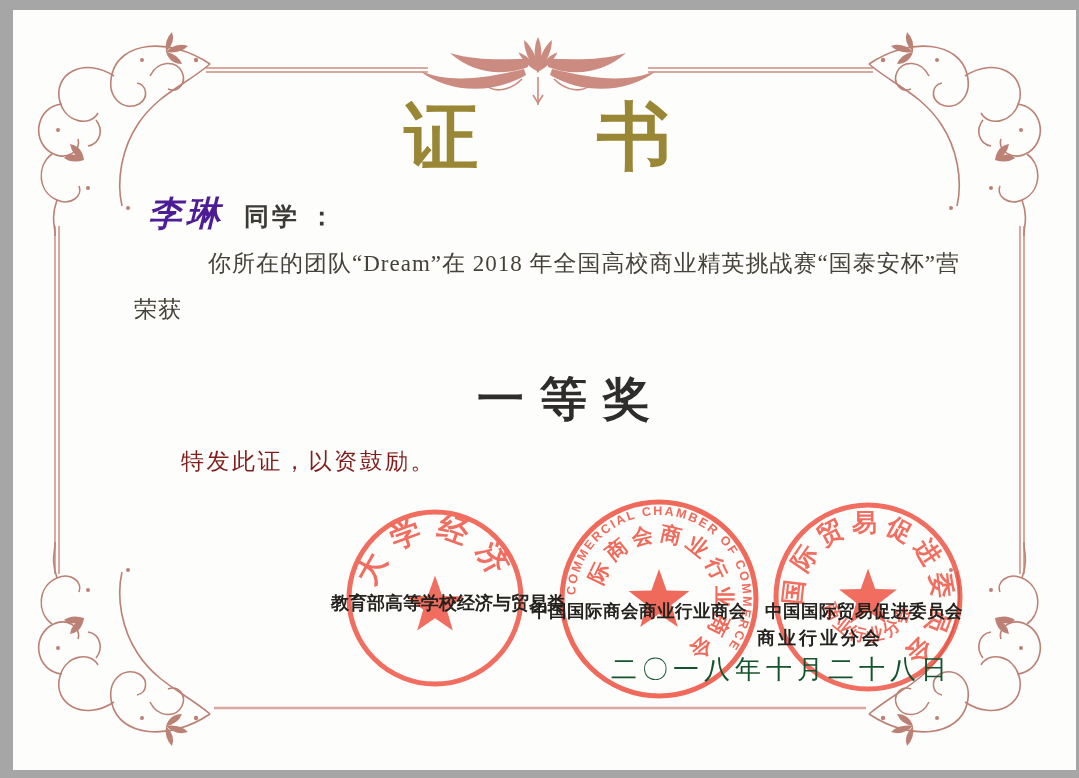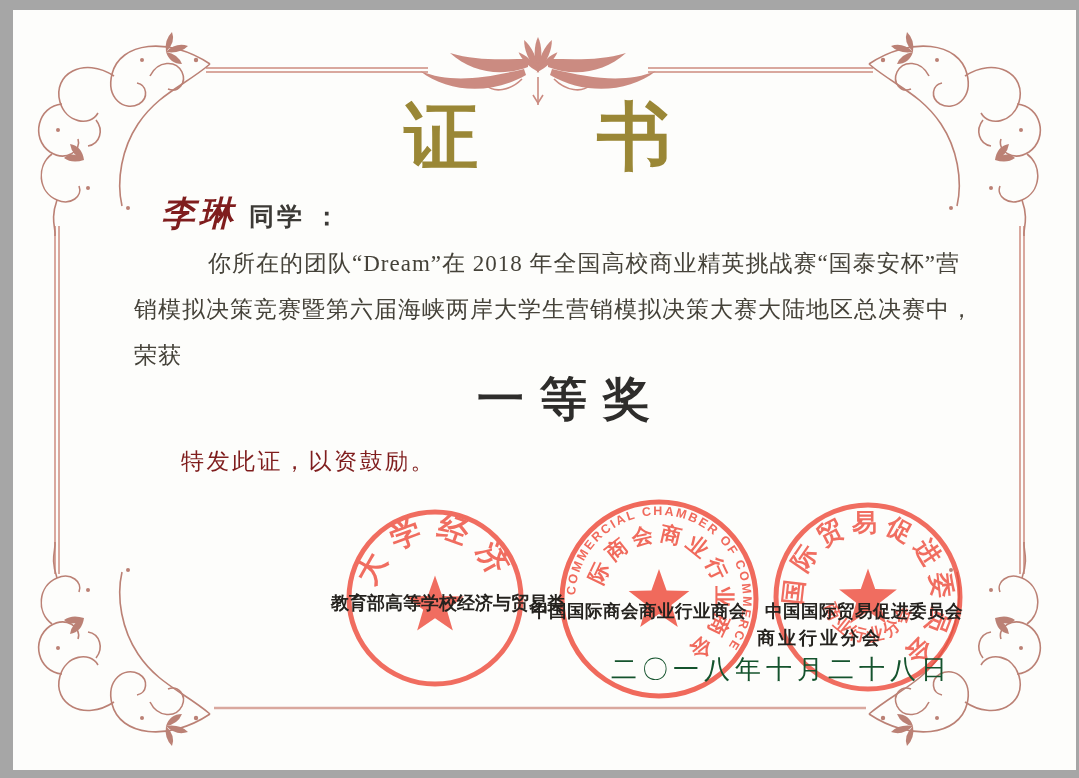--- a/index.html
+++ b/index.html
@@ -17,24 +17,24 @@
   .layer-seals{z-index:2;}
   .textlayer{position:absolute;left:0;top:0;width:1079px;height:778px;z-index:3;border-radius:28px;}
 
   .cert-title{
     position:absolute;top:100px;left:0;width:100%;text-align:center;
     font-size:74px;font-weight:bold;color:#9a8736;
     word-spacing:92px;letter-spacing:4px;line-height:1;
   }
   .salutation{position:absolute;top:191px;left:148px;white-space:nowrap;}
   .recipient-name{
-    font-size:34px;font-weight:bold;font-style:italic;color:#7f1d1d;letter-spacing:4px;margin-left:13px;
+    font-size:34px;font-weight:bold;font-style:italic;color:#4c1d95;letter-spacing:4px;
   }
   .salutation-suffix{
-    font-size:25px;color:#3c3a36;margin-left:12px;letter-spacing:3px;font-weight:bold;
+    font-size:25px;color:#3c3a36;margin-left:20px;letter-spacing:3px;font-weight:bold;
   }
   .bodytext{
     position:absolute;top:241px;left:134px;width:820px;
     font-size:23px;color:#454239;letter-spacing:1px;
   }
   .body-line{white-space:nowrap;line-height:46px;height:46px;}
   .body-line.indent{padding-left:74px;}
   .award{
     position:absolute;top:374px;left:0;width:100%;text-align:center;
     font-size:47px;font-weight:bold;color:#2e2d2b;letter-spacing:16px;
@@ -170,21 +170,20 @@
 <div class="textlayer">
 
   <div class="cert-title">证 书</div>
 
   <div class="salutation">
     <span class="recipient-name">李琳</span><span class="salutation-suffix">同学 ：</span>
   </div>
 
   <div class="bodytext">
     <div class="body-line indent">你所在的团队“Dream”在 2018 年全国高校商业精英挑战赛“国泰安杯”营</div>
-    <div class="body-line">销模拟决策竞赛暨第六届海峡两岸大学生营销模拟决策大赛大陆地区总决赛中，</div>
     <div class="body-line">荣获</div>
   </div>
 
   <div class="award">一等奖</div>
 
   <div class="closing">特发此证，以资鼓励。</div>
 
   <div class="issuer-left">
     <div class="il1">教育部高等学校经济与贸易类</div>
   </div>

